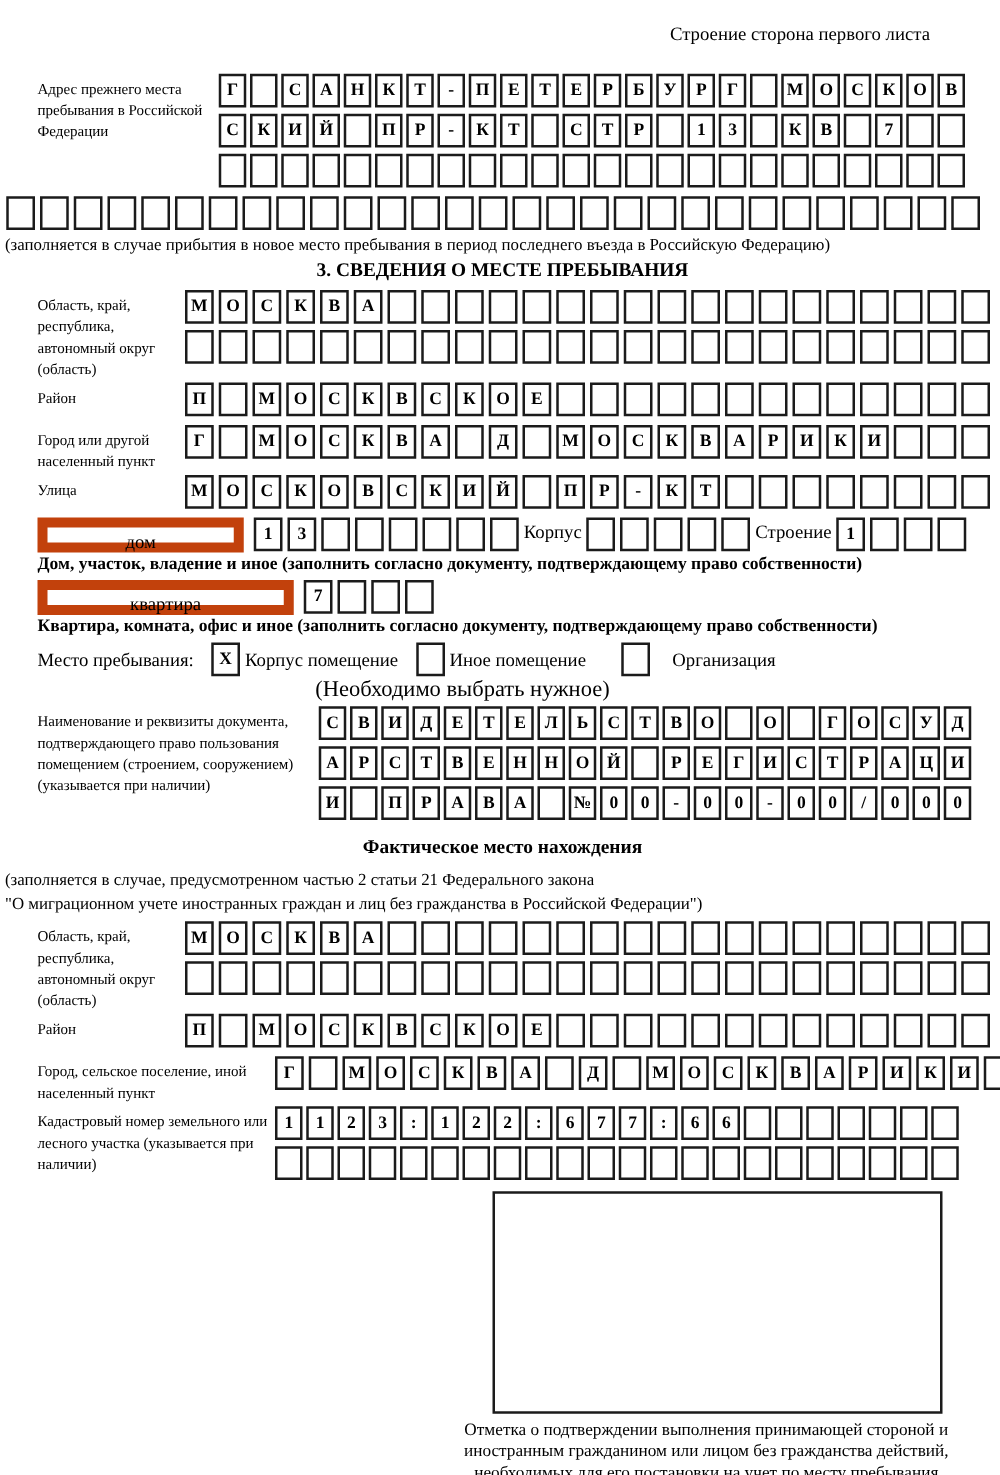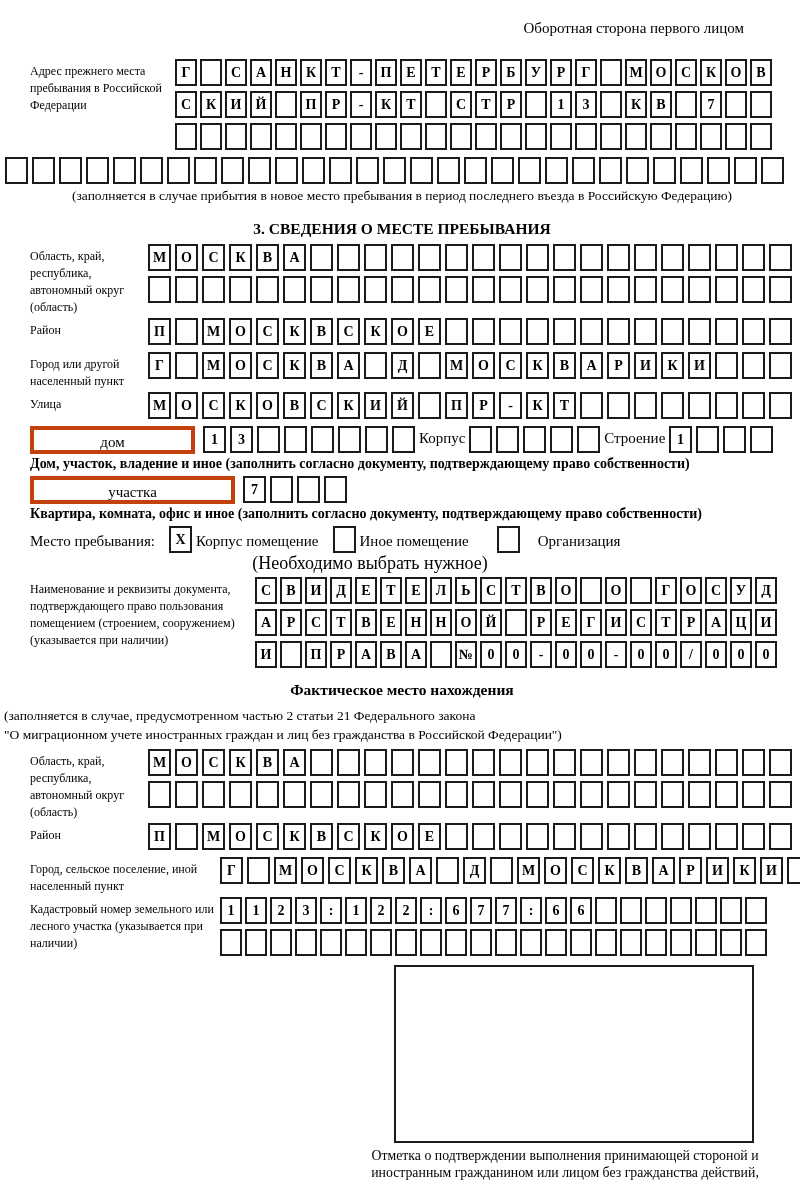--- a/index.html
+++ b/index.html
@@ -19,26 +19,26 @@
   .cell{
     display:inline-block;box-sizing:border-box;vertical-align:top;
     width:23px;height:27px;border:2px solid #1b1b1b;margin-right:4px;
     text-align:center;font-size:14px;line-height:23px;font-weight:bold;
   }
   .tight .cell, .cell.tight{width:22px;margin-right:3px;}
 
   .w145{width:145px;} .w118{width:118px;} .w225{width:225px;} .w190{width:190px;}
 
   .fullrow{margin-left:-25px;white-space:nowrap;height:29px;margin-bottom:2px;}
-  .note{ text-align:center;font-size:13.5px;margin:2px 0 16px -26px;width:796px;}
+  .note{ font-size:13.5px;margin:2px 0 4px -26px;width:796px;}
   .sec-title{text-align:center;font-weight:bold;font-size:15.5px;margin:4px 0 6px -26px;width:796px;}
 
   .bigbox{
     display:inline-block;box-sizing:border-box;vertical-align:top;height:28px;
-    border:4px solid #c2410c;text-align:center;font-size:15px;line-height:24px;margin-right:8px;
+    border:8px solid #c2410c;text-align:center;font-size:15px;line-height:24px;margin-right:8px;
   }
   .dom-box{width:165px;} .kv-box{width:205px;}
   .inline-label{display:inline-block;vertical-align:top;padding-top:4px;font-size:15px;}
   .caption{font-size:14px;margin:0 0 4px 0;font-weight:bold;}
 
   .stay-row{display:flex;align-items:center;margin:4px 0 0 0;}
   .stay-row .gap{display:inline-block;width:14px;}
   .choose-note{font-size:18px;text-align:center;width:340px;margin:0 0 4px 170px;}
 
   .fact-note{text-align:left;font-size:13.5px;margin:0 0 2px -26px;width:796px;line-height:17px;}
@@ -46,21 +46,21 @@
 
   .stamp-wrap{width:398px;margin-left:336px;margin-top:4px;}
   .stamp-box{width:360px;height:178px;border:2px solid #1b1b1b;box-sizing:border-box;margin-left:28px;}
   .stamp-caption{font-size:13.8px;text-align:center;margin-top:4px;width:398px;line-height:17px;}
 </style>
 </head>
 <body>
 
 <div class="page">
 
-  <div class="top-note">Оборотная сторона первого лицом</div>
+  <div class="top-note">Строение сторона первого листа</div>
 
   <div class="frow">
     <div class="flabel w145">Адрес прежнего места пребывания в Российской Федерации</div>
     <div class="grids tight">
       <div class="grow"><span class="cell tight">Г</span><span class="cell tight"></span><span class="cell tight">С</span><span class="cell tight">А</span><span class="cell tight">Н</span><span class="cell tight">К</span><span class="cell tight">Т</span><span class="cell tight">-</span><span class="cell tight">П</span><span class="cell tight">Е</span><span class="cell tight">Т</span><span class="cell tight">Е</span><span class="cell tight">Р</span><span class="cell tight">Б</span><span class="cell tight">У</span><span class="cell tight">Р</span><span class="cell tight">Г</span><span class="cell tight"></span><span class="cell tight">М</span><span class="cell tight">О</span><span class="cell tight">С</span><span class="cell tight">К</span><span class="cell tight">О</span><span class="cell tight">В</span></div>
       <div class="grow"><span class="cell tight">С</span><span class="cell tight">К</span><span class="cell tight">И</span><span class="cell tight">Й</span><span class="cell tight"></span><span class="cell tight">П</span><span class="cell tight">Р</span><span class="cell tight">-</span><span class="cell tight">К</span><span class="cell tight">Т</span><span class="cell tight"></span><span class="cell tight">С</span><span class="cell tight">Т</span><span class="cell tight">Р</span><span class="cell tight"></span><span class="cell tight">1</span><span class="cell tight">3</span><span class="cell tight"></span><span class="cell tight">К</span><span class="cell tight">В</span><span class="cell tight"></span><span class="cell tight">7</span><span class="cell tight"></span><span class="cell tight"></span></div>
       <div class="grow"><span class="cell tight"></span><span class="cell tight"></span><span class="cell tight"></span><span class="cell tight"></span><span class="cell tight"></span><span class="cell tight"></span><span class="cell tight"></span><span class="cell tight"></span><span class="cell tight"></span><span class="cell tight"></span><span class="cell tight"></span><span class="cell tight"></span><span class="cell tight"></span><span class="cell tight"></span><span class="cell tight"></span><span class="cell tight"></span><span class="cell tight"></span><span class="cell tight"></span><span class="cell tight"></span><span class="cell tight"></span><span class="cell tight"></span><span class="cell tight"></span><span class="cell tight"></span><span class="cell tight"></span></div>
     </div>
   </div>
   <div class="fullrow"><span class="cell"></span><span class="cell"></span><span class="cell"></span><span class="cell"></span><span class="cell"></span><span class="cell"></span><span class="cell"></span><span class="cell"></span><span class="cell"></span><span class="cell"></span><span class="cell"></span><span class="cell"></span><span class="cell"></span><span class="cell"></span><span class="cell"></span><span class="cell"></span><span class="cell"></span><span class="cell"></span><span class="cell"></span><span class="cell"></span><span class="cell"></span><span class="cell"></span><span class="cell"></span><span class="cell"></span><span class="cell"></span><span class="cell"></span><span class="cell"></span><span class="cell"></span><span class="cell"></span></div>
@@ -96,21 +96,21 @@
         <div class="grow"><span class="cell">М</span><span class="cell">О</span><span class="cell">С</span><span class="cell">К</span><span class="cell">О</span><span class="cell">В</span><span class="cell">С</span><span class="cell">К</span><span class="cell">И</span><span class="cell">Й</span><span class="cell"></span><span class="cell">П</span><span class="cell">Р</span><span class="cell">-</span><span class="cell">К</span><span class="cell">Т</span><span class="cell"></span><span class="cell"></span><span class="cell"></span><span class="cell"></span><span class="cell"></span><span class="cell"></span><span class="cell"></span><span class="cell"></span></div>
       </div>
   </div>
 
   <div class="grow" style="margin-bottom:2px;">
     <span class="bigbox dom-box">дом</span><span><span class="cell">1</span><span class="cell">3</span><span class="cell"></span><span class="cell"></span><span class="cell"></span><span class="cell"></span><span class="cell"></span><span class="cell"></span></span><span class="inline-label">Корпус</span>&nbsp;<span><span class="cell"></span><span class="cell"></span><span class="cell"></span><span class="cell"></span><span class="cell"></span></span><span class="inline-label">Строение</span>&nbsp;<span><span class="cell">1</span><span class="cell"></span><span class="cell"></span><span class="cell"></span></span>
   </div>
   <div class="caption">Дом, участок, владение и иное (заполнить согласно документу, подтверждающему право собственности)</div>
 
   <div class="grow" style="margin-bottom:2px;">
-    <span class="bigbox kv-box">участка</span><span><span class="cell">7</span><span class="cell"></span><span class="cell"></span><span class="cell"></span></span>
+    <span class="bigbox kv-box">квартира</span><span><span class="cell">7</span><span class="cell"></span><span class="cell"></span><span class="cell"></span></span>
   </div>
   <div class="caption">Квартира, комната, офис и иное (заполнить согласно документу, подтверждающему право собственности)</div>
 
   <div class="stay-row">
     <span class="inline-label">Место пребывания:</span>
       <span class="gap"></span>
     <span class="cell">X</span>
     <span class="inline-label">Корпус помещение</span>
       <span class="gap"></span>
     <span class="cell"></span>

